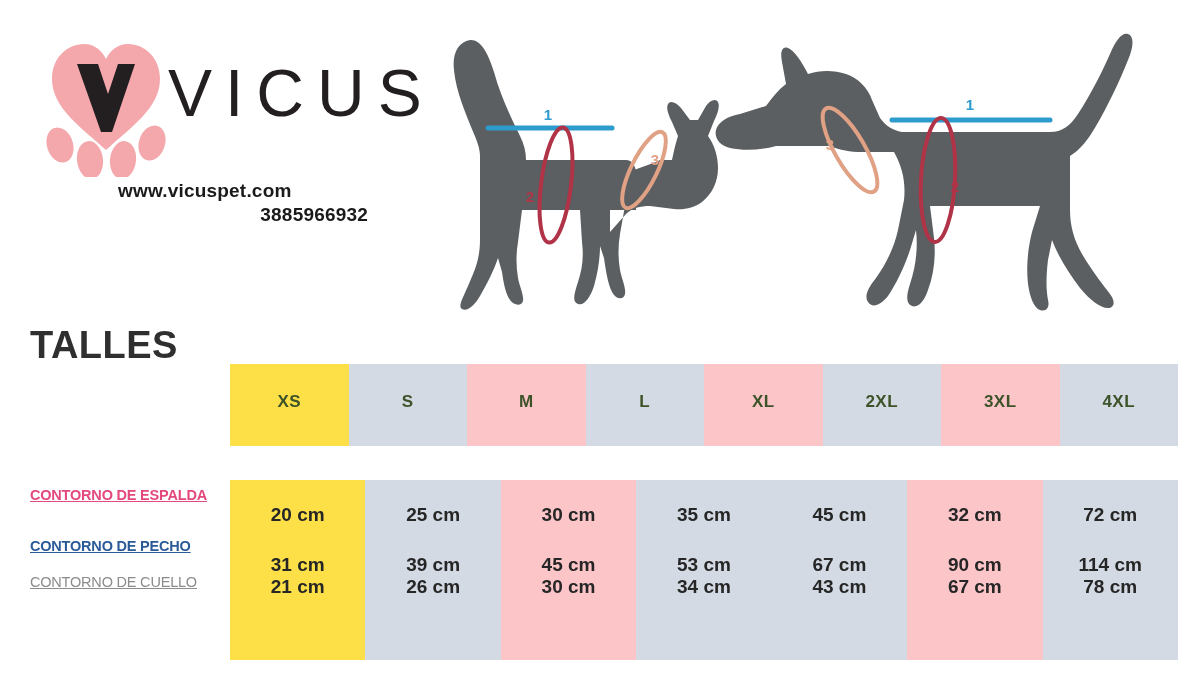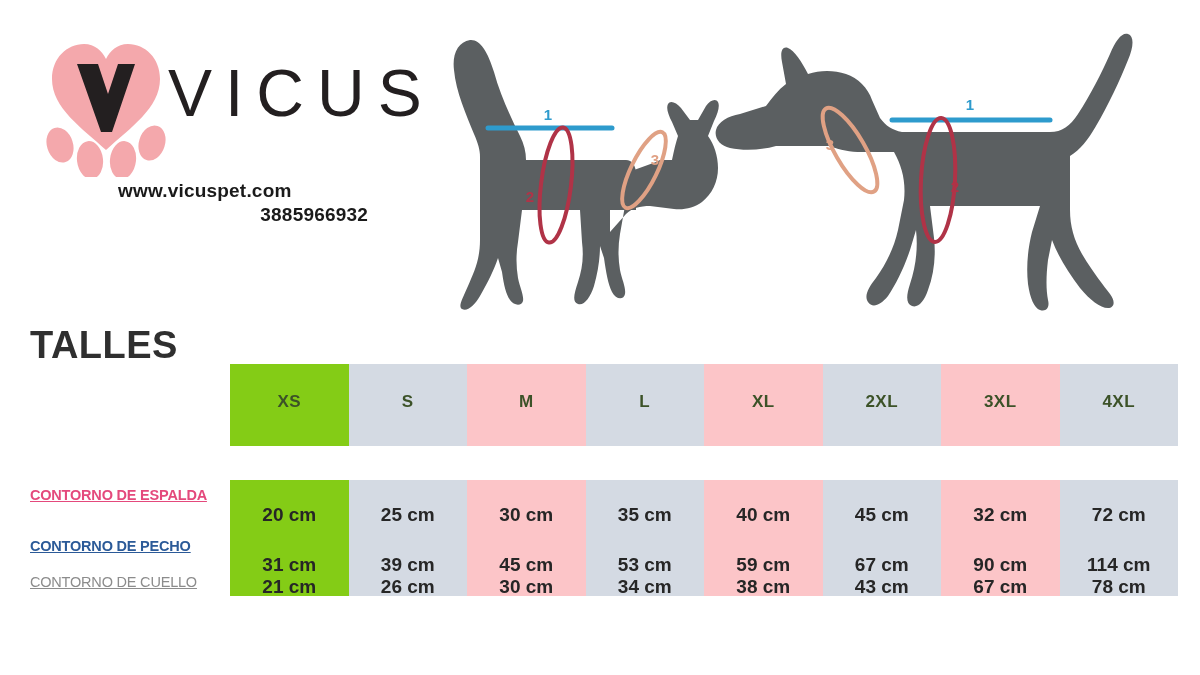--- a/index.html
+++ b/index.html
@@ -95,28 +95,28 @@
     width: 948px;
     height: 268px;
   }
   .band {
     position: absolute;
     left: 0;
     width: 100%;
     display: flex;
   }
   #header-band { top: 0px; height: 82px; }
-  #data-band   { top: 116px; height: 116px; }
+  #data-band   { top: 116px; height: 180px; }
 
   .col {
     flex: 1 1 0;
     height: 100%;
     position: relative;
   }
-  .col.pink-light { background: #84cc16; }
+  .col.pink-light { background: #fde047; }
   .col.pink       { background: #fcc5c8; }
   .col.bluegray   { background: #d4dae3; }
 
   .col-head-label {
     position: absolute;
     left: 0; right: 0;
     top: 28px;
     text-align: center;
     font-size: 17px;
     font-weight: bold;
@@ -380,25 +380,20 @@
     <div class="col pink">
       <div class="cell r0">30 cm</div>
       <div class="cell r1">45 cm</div>
       <div class="cell r2">30 cm</div>
     </div>
     <div class="col bluegray">
       <div class="cell r0">35 cm</div>
       <div class="cell r1">53 cm</div>
       <div class="cell r2">34 cm</div>
     </div>
-    <div class="col pink">
-      <div class="cell r0">40 cm</div>
-      <div class="cell r1">59 cm</div>
-      <div class="cell r2">38 cm</div>
-    </div>
     <div class="col bluegray">
       <div class="cell r0">45 cm</div>
       <div class="cell r1">67 cm</div>
       <div class="cell r2">43 cm</div>
     </div>
     <div class="col pink">
       <div class="cell r0">32 cm</div>
       <div class="cell r1">90 cm</div>
       <div class="cell r2">67 cm</div>
     </div>

